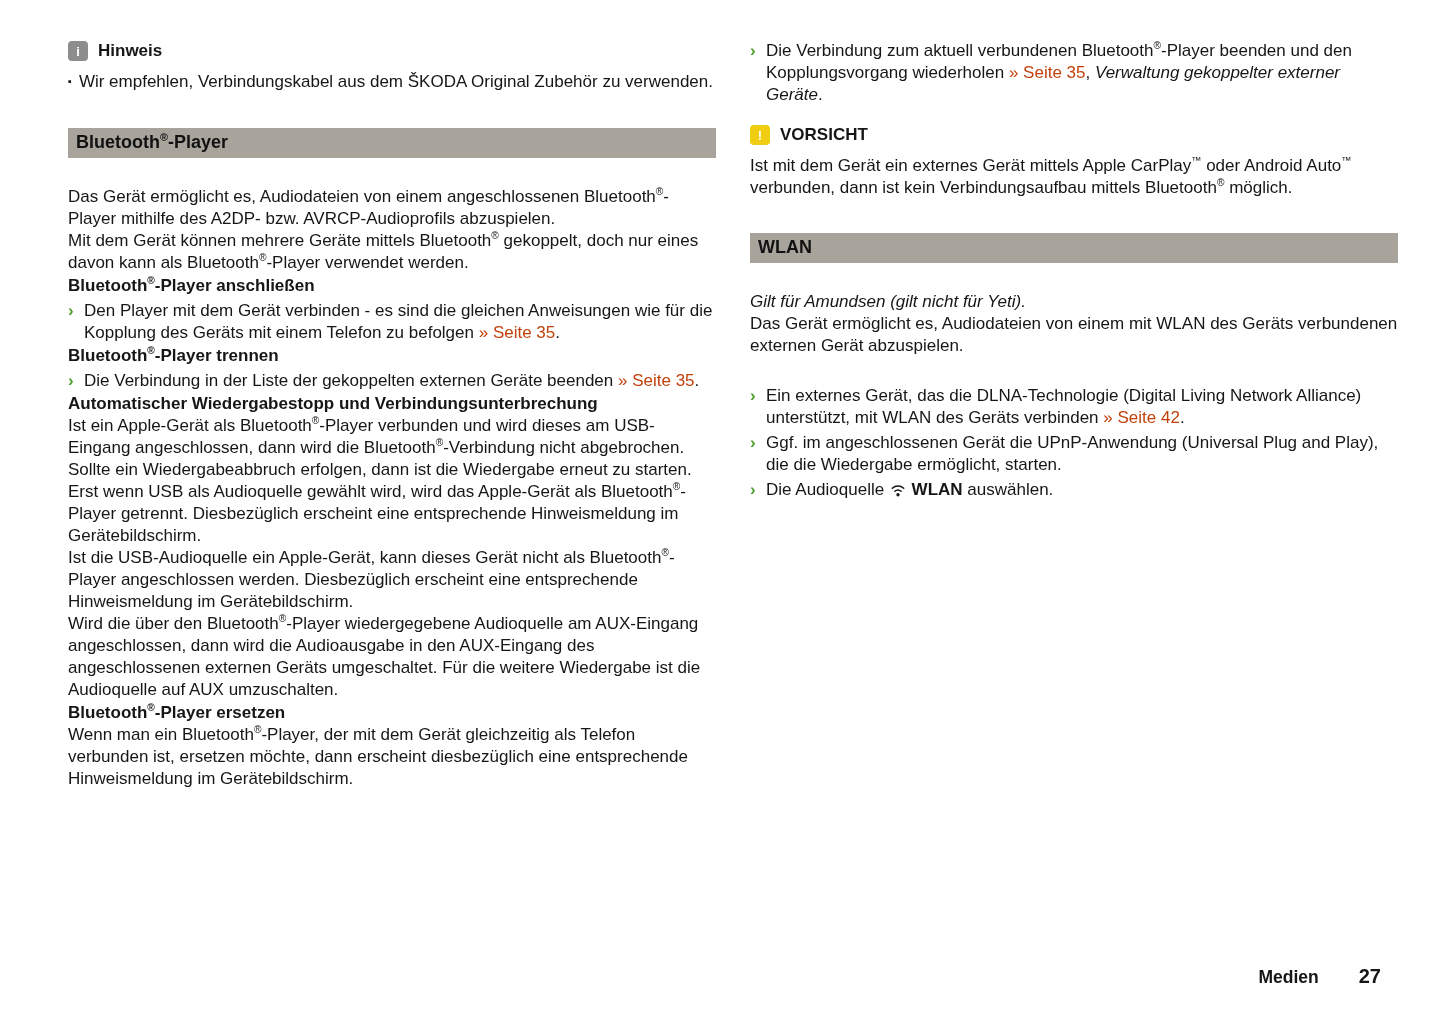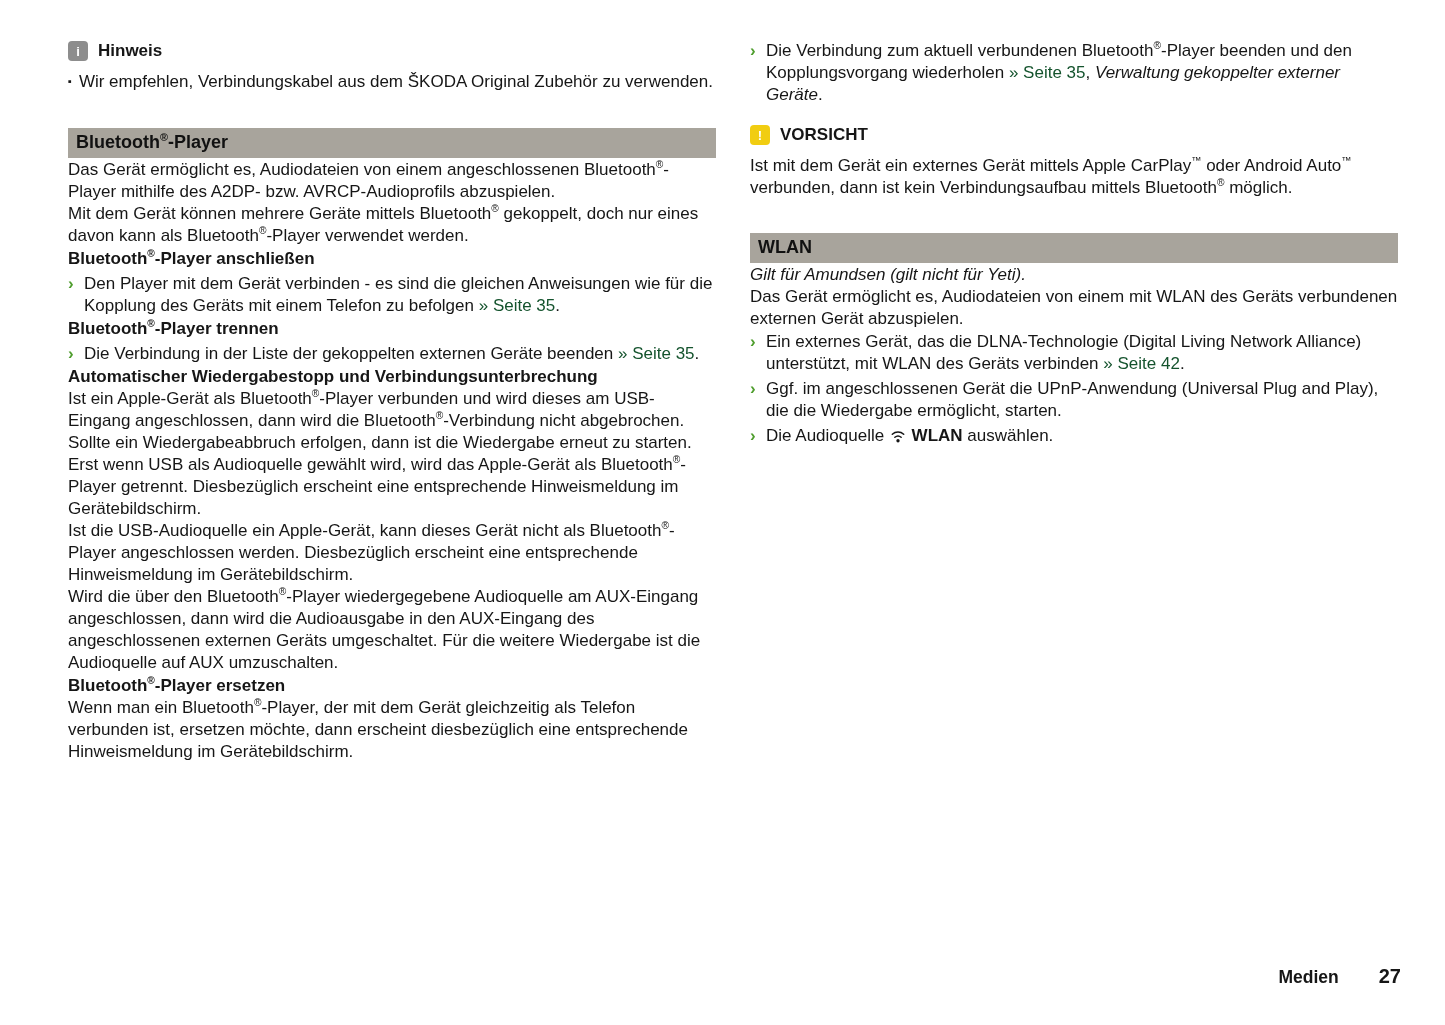--- a/index.html
+++ b/index.html
@@ -18,21 +18,21 @@
   .col {
     position:absolute; top:40px;
     font-size:17px; line-height:22px;
     hyphens:auto;
   }
   .col-left  { left:68px;  width:648px; }
   .col-right { left:750px; width:648px; }
 
   
   .seg-sup   { vertical-align:super; font-size:60%; line-height:0; }
-  .seg-link  { color:#14532d; }
+  .seg-link  { color:#c2410c; }
   .seg-italic{ font-style:italic; }
   .seg-bold  { font-weight:bold; }
 
   
   .bar {
     background:#a8a49c;
     color:#111111;
     font-size:18px; font-weight:bold;
     line-height:23px;
     padding:3px 8px 4px 8px;
@@ -65,31 +65,31 @@
     color:#4f9e2e; font-weight:bold;
     flex:0 0 16px; width:16px;
   }
   .arrow-text { flex:1 1 auto; }
 
   
   .wifi-svg { width:18px; height:15px; vertical-align:-2px; }
 
   
   .footer {
-    position:absolute; right:44px; top:965px;
+    position:absolute; right:64px; top:965px;
     display:flex; align-items:baseline; gap:40px;
   }
   .footer .label { font-weight:bold; font-size:17.5px; }
   .footer .num   { font-weight:bold; font-size:20px; }
 
   
   .mt0  { margin-top:0; }
   .mt2  { margin-top:3px; }
   .mt11 { }
-  .mt13 { margin-top:1px; }
+  .mt13 { margin-top:28px; }
   .mt15 { margin-top:1px; }
   .mt18 { margin-top:18px; }
   .mt22 { margin-top:34px; }
 </style>
 </head>
 <body>
 
 <div class="page">
 
   <div class="col col-left">

